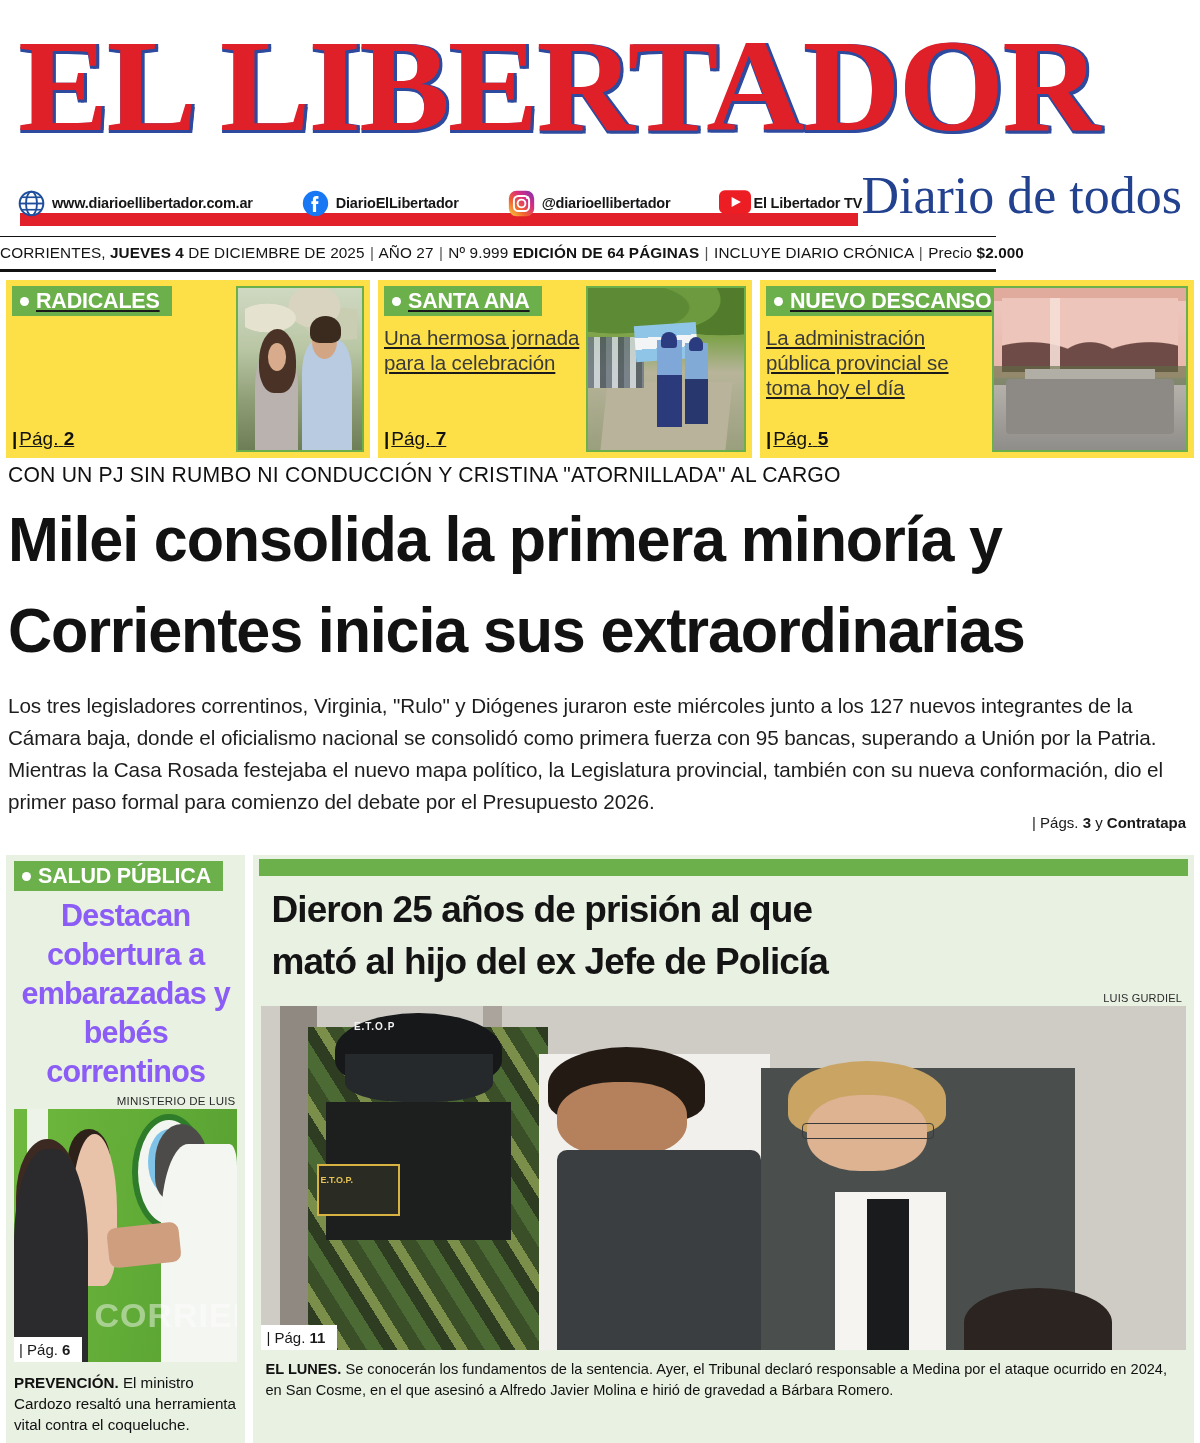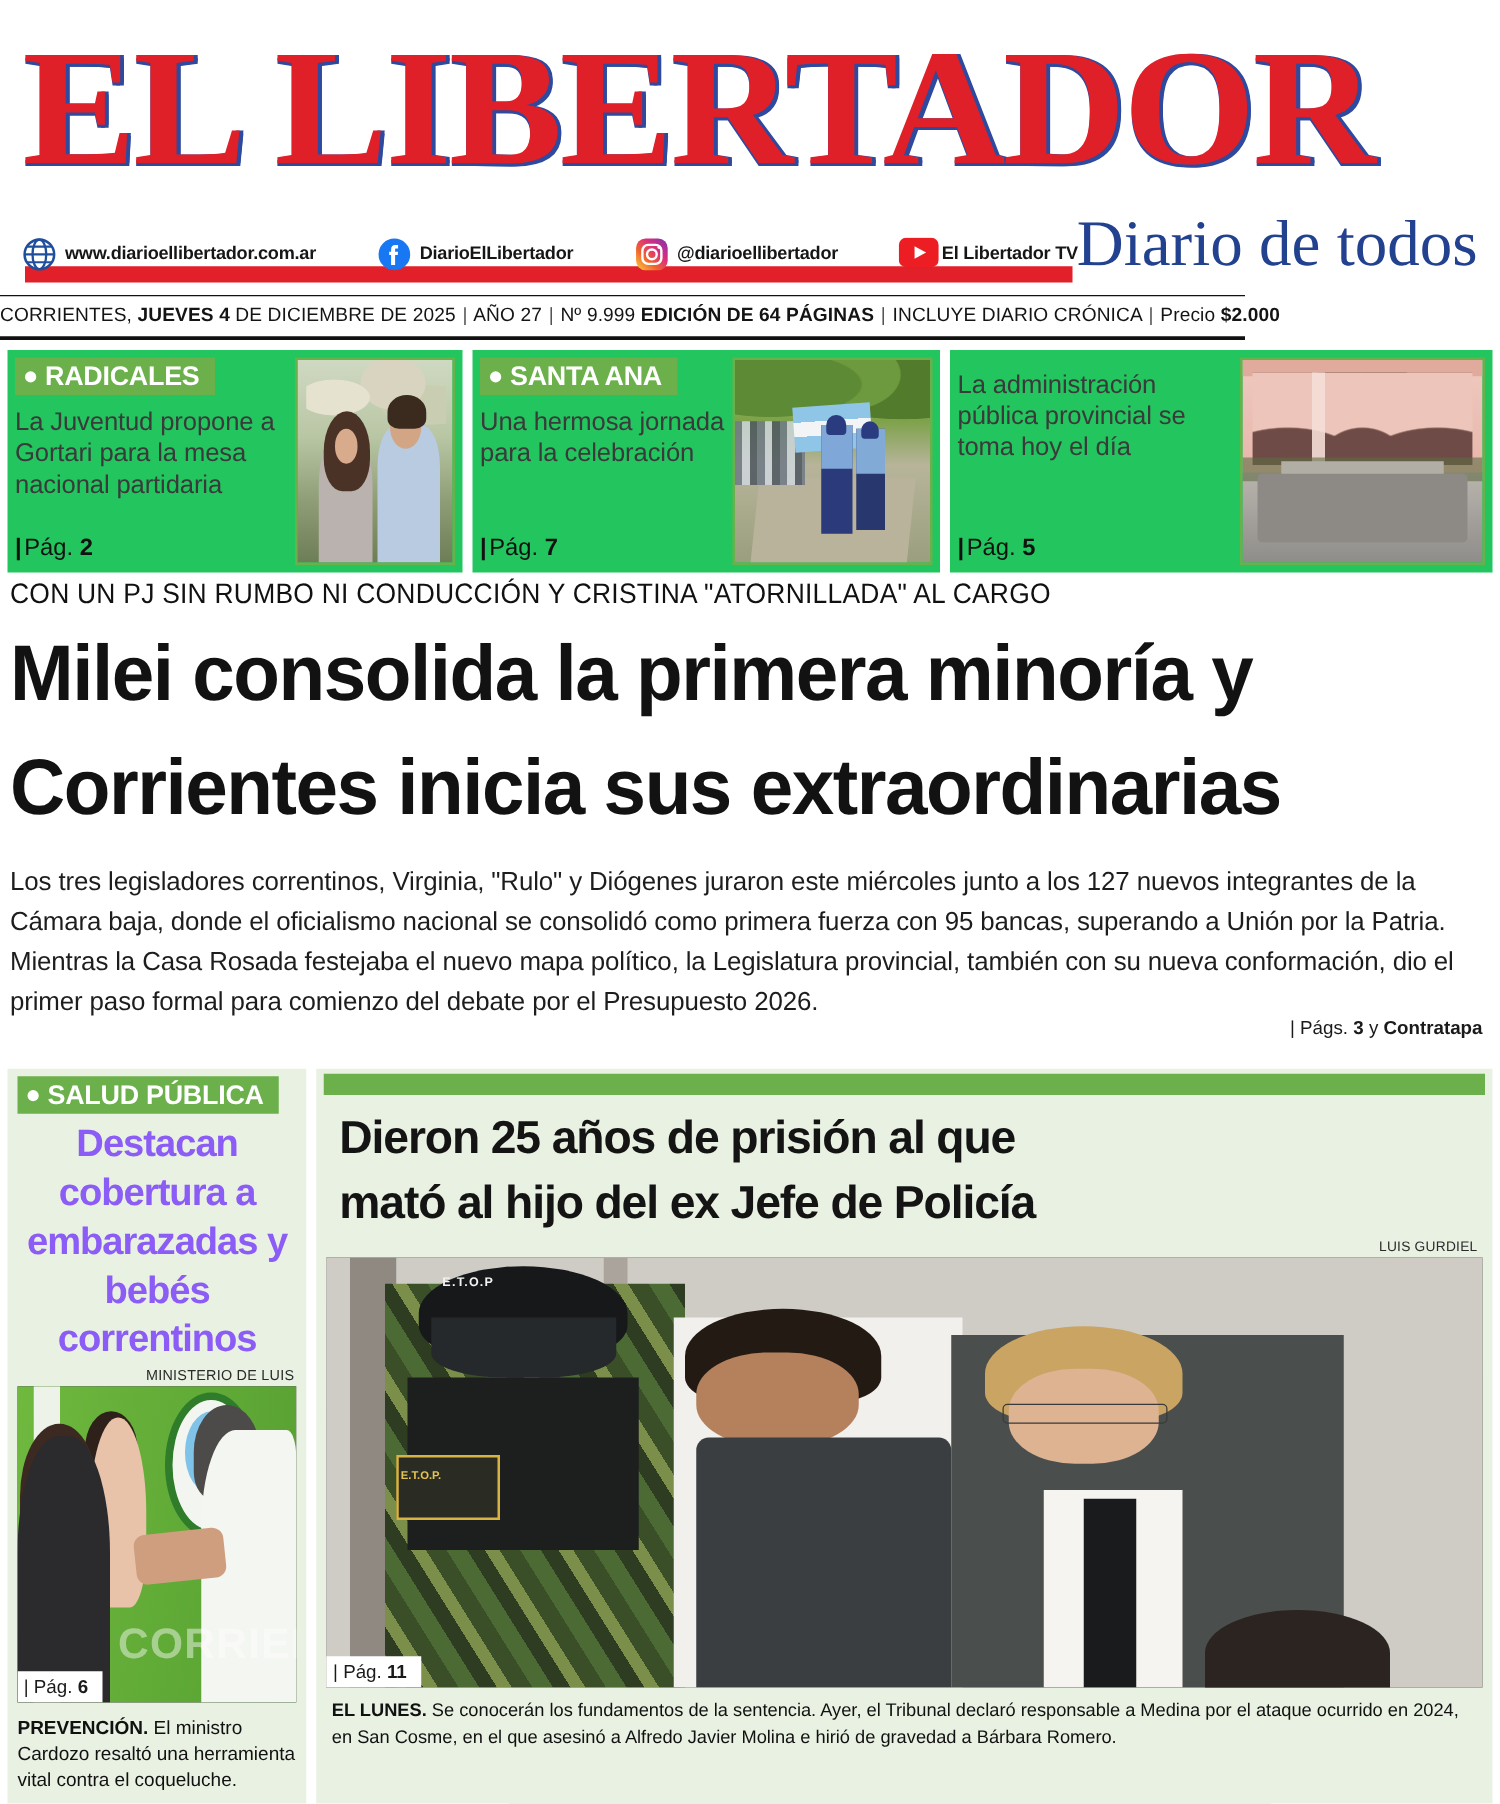--- a/index.html
+++ b/index.html
@@ -127,26 +127,27 @@
     left: 0;
     top: 280px;
     width: 1200px;
     height: 178px;
     display: flex;
     gap: 8px;
     padding: 0 6px;
     box-sizing: border-box;
   }
   .teaser {
-    background: #22c55e;
+    background: #fde047;
     position: relative;
     box-sizing: border-box;
     padding: 6px;
     display: flex;
     flex-direction: column;
+    text-decoration: underline;
   }
   .teaser.t1 { width: 364px; }
   .teaser.t2 { width: 374px; }
   .teaser.t3 { width: 434px; }
   .teaser-inner {
     display: flex;
     flex: 1;
     gap: 6px;
   }
   .teaser-textcol {
@@ -522,21 +523,20 @@
 
 <div class="teaser-row">
 
   <div class="teaser t1">
     <div class="teaser-inner">
       <div class="teaser-textcol">
         <div class="kicker">
           <span class="dot"></span>
           <span>RADICALES</span>
         </div>
-        <div class="teaser-head">La Juventud propone a Gortari para la mesa nacional partidaria</div>
         <div class="pag">
           <span class="bar">|</span><span>Pág.</span>
           <b>2</b>
         </div>
       </div>
       <div class="teaser-photo">
         <span class="ph sky p1bg"></span>
         <span class="ph p1tree"></span>
         <span class="ph p1w"></span>
         <span class="ph p1whair"></span>
@@ -573,20 +573,24 @@
         <span class="ph p2c2"></span>
           <span class="ph p2c2t"></span>
           <span class="ph p2c2h"></span>
       </div>
     </div>
   </div>
 
   <div class="teaser t3">
     <div class="teaser-inner">
       <div class="teaser-textcol">
+        <div class="kicker">
+          <span class="dot"></span>
+          <span>NUEVO DESCANSO</span>
+        </div>
         <div class="teaser-head">La administración pública provincial se toma hoy el día</div>
         <div class="pag">
           <span class="bar">|</span><span>Pág.</span>
           <b>5</b>
         </div>
       </div>
       <div class="teaser-photo">
         <span class="ph sky p3bg"></span>
         <span class="ph p3roof"></span>
         <span class="ph p3arch"></span>

